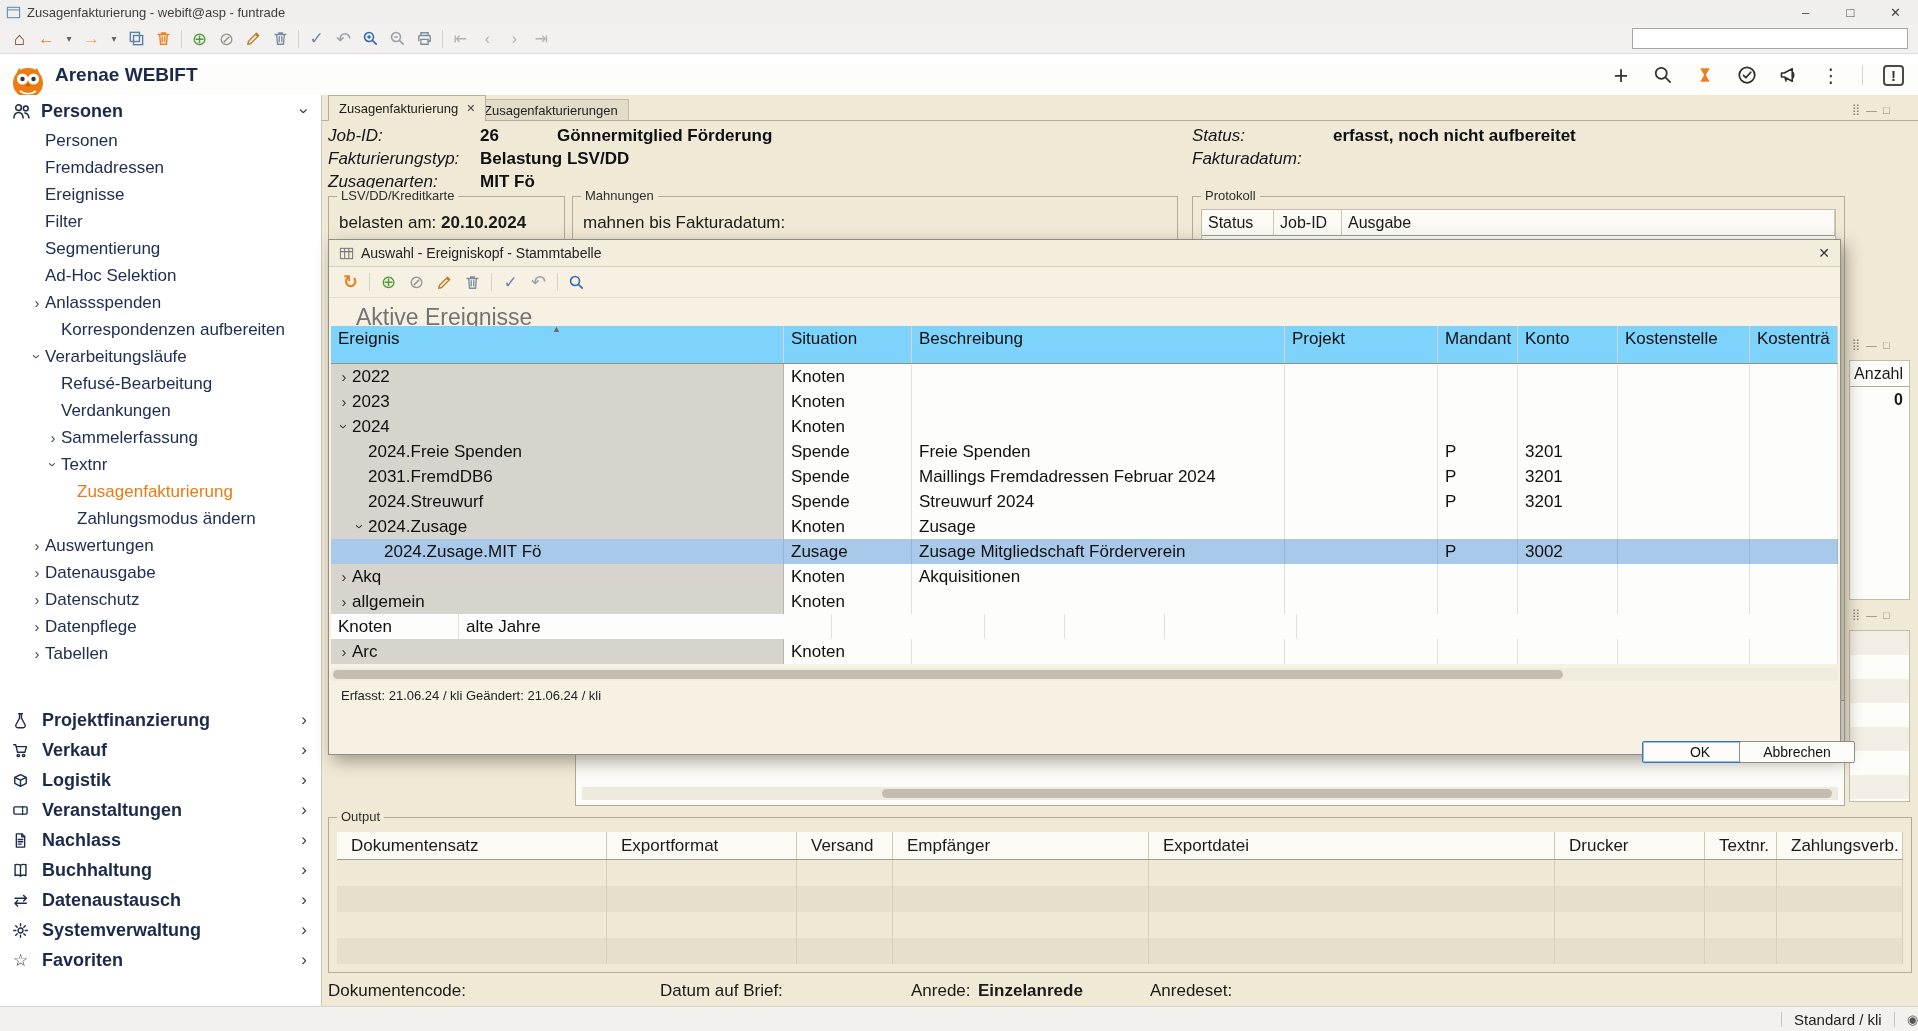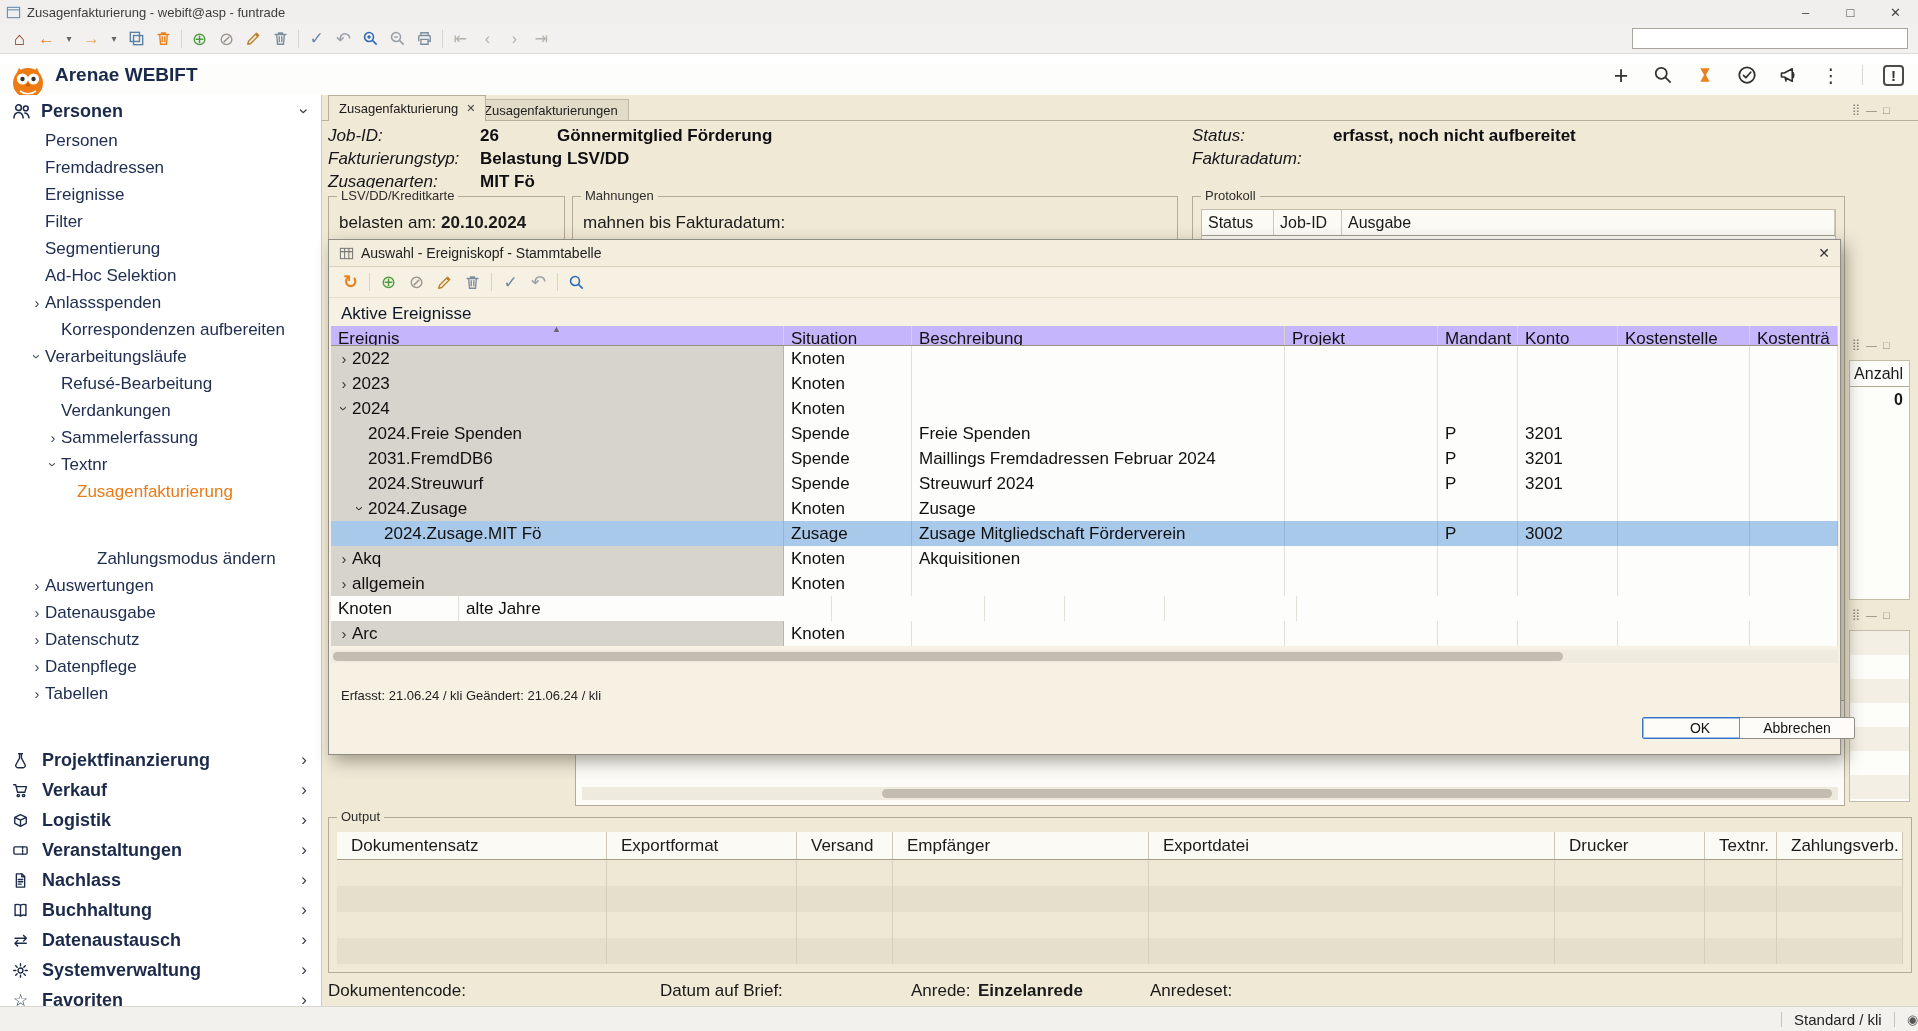--- a/index.html
+++ b/index.html
@@ -68,36 +68,36 @@
 
 .underlist{position:absolute;left:575px;top:700px;width:1270px;height:106px;background:#fcfbf7;border:1px solid #b3ab97;z-index:4}
 .ul-scroll{position:absolute;left:6px;right:6px;bottom:5px;height:13px;background:#eeeadd}
 .ul-thumb{position:absolute;left:300px;top:2px;width:950px;height:9px;background:#c2bdb0;border-radius:5px}
 
 
 .dialog{position:absolute;left:328px;top:239px;width:1513px;height:516px;background:#f6f1e2;border:1px solid #8f8d85;box-shadow:5px 6px 16px rgba(60,55,40,.45);z-index:50}
 .dlg-title{height:27px;display:flex;align-items:center;gap:7px;padding:0 10px;font-size:14px;color:#222;background:#f2eddc;border-bottom:1px solid #d9d2bf}
 .dlg-close{margin-left:auto;font-size:14px;color:#333}
 .dlg-toolbar{height:31px;display:flex;align-items:center;gap:9px;padding:0 12px;border-bottom:1px solid #e4ddca}
-.dlg-section{position:absolute;left:12px;top:64px;font-size:17px;color:#0f172a}
+.dlg-section{position:absolute;left:27px;top:64px;font-size:23px;color:#737373}
 .dlg-table{position:absolute;left:2px;top:86px;right:2px}
-.dlg-thead{display:flex;height:20px;background:#c4b5fd;border-bottom:1px solid #989282;position:relative}
+.dlg-thead{display:flex;height:38px;background:#7dd3fc;border-bottom:1px solid #989282;position:relative}
 .dhc{border-right:1px solid #d8d4c9;line-height:25px;padding-left:7px;font-size:17px;color:#111;overflow:hidden;white-space:nowrap}
 .sortcaret{position:absolute;left:221px;top:-2px;font-size:9px;color:#666}
 .dlg-tbody{background:#fdfdfb}
 .drow{display:flex;height:25px}
 .dc{border-right:1px solid #e3e0d7;line-height:25px;font-size:17px;padding-left:7px;overflow:hidden;white-space:nowrap;background:#fdfdfb;color:#101010}
 .dc0{background:#d7d4cd;border-right:1px solid #b8b4aa}
 .drow.sel .dc,.drow.sel .dc0{background:#a9c9eb;border-right-color:#93b6dc}
 .exp{display:inline-block;width:16px;margin-left:-16px;font-size:15px;color:#333;text-align:center}
 .exp.open{transform:rotate(90deg)}
 .dlg-hscroll{height:13px;background:#efecdf;margin-top:4px;position:relative}
 .dlg-hthumb{position:absolute;left:2px;top:2px;width:1230px;height:9px;background:#c2bdb0;border-radius:5px}
 .dlg-footer{position:absolute;left:12px;top:448px;font-size:13px;color:#222}
-.dlg-btn{position:absolute;top:477px;height:22px;width:116px;background:#fdfcf8;border:1px solid #8f8d85;font-size:14px;font-family:inherit;border-radius:2px;color:#111}
+.dlg-btn{position:absolute;top:501px;height:22px;width:116px;background:#fdfcf8;border:1px solid #8f8d85;font-size:14px;font-family:inherit;border-radius:2px;color:#111}
 .dlg-btn.ok{left:1313px;border-color:#3574c4;box-shadow:inset 0 0 0 1px #9cbde4}
 .dlg-btn.cancel{left:1410px}
 
 
 .out-table{position:absolute;left:8px;right:8px;top:14px;bottom:6px}
 .ohead{display:flex;height:28px;background:#fbfaf5;border-bottom:1px solid #a59d8b}
 .ohc{border-right:1px solid #cfc8b6;line-height:28px;padding-left:14px;font-size:17px;overflow:hidden;white-space:nowrap}
 .orow{display:flex;height:26px}
 .orow:nth-child(odd){background:#eee8d5}
 .orow:nth-child(even){background:#e6dfcc}
@@ -284,21 +284,21 @@
         <span class="chev">›</span>
         <span>Sammelerfassung</span>
       </div>
       <div class="tree-item" style="padding-left: 61px;">
         <span class="chev down">›</span>
         <span>Textnr</span>
       </div>
       <div class="tree-item active" style="padding-left: 77px;">
         <span>Zusagenfakturierung</span>
       </div>
-      <div class="tree-item" style="padding-left: 97px; margin-top: 40px;">
+      <div class="tree-item" style="padding-left: 77px;">
         <span>Zahlungsmodus ändern</span>
       </div>
       <div class="tree-item" style="padding-left: 45px;">
         <span class="chev">›</span>
         <span>Auswertungen</span>
       </div>
       <div class="tree-item" style="padding-left: 45px;">
         <span class="chev">›</span>
         <span>Datenausgabe</span>
       </div>

